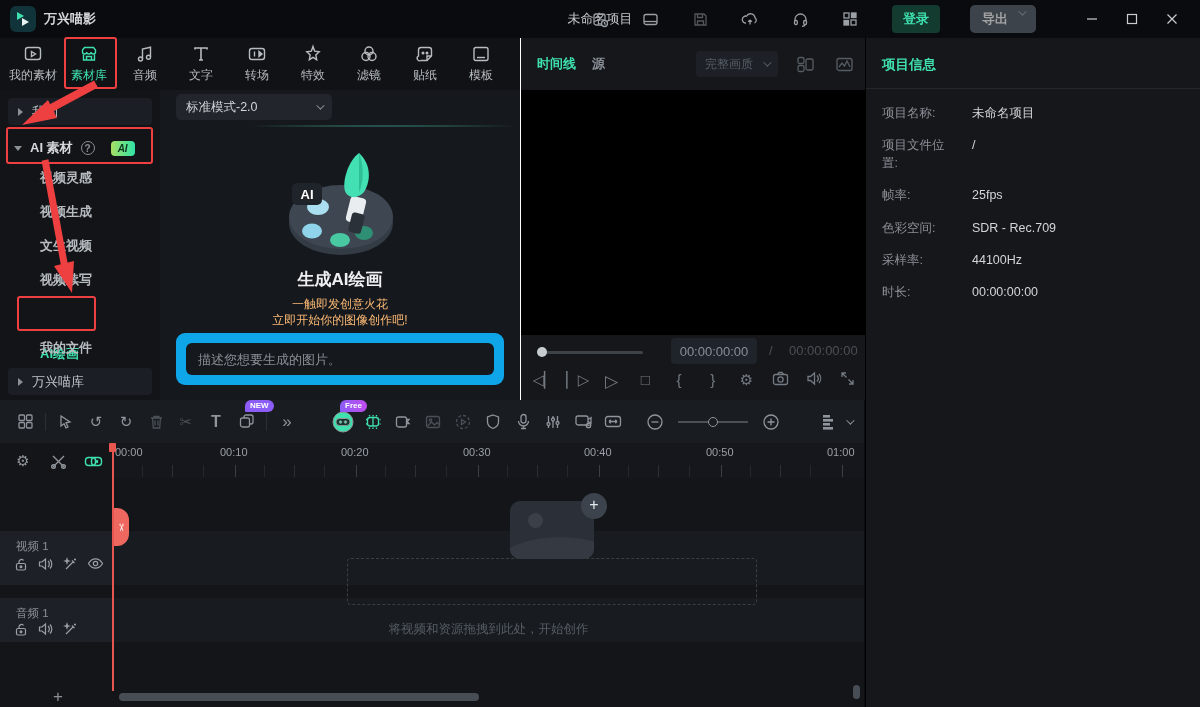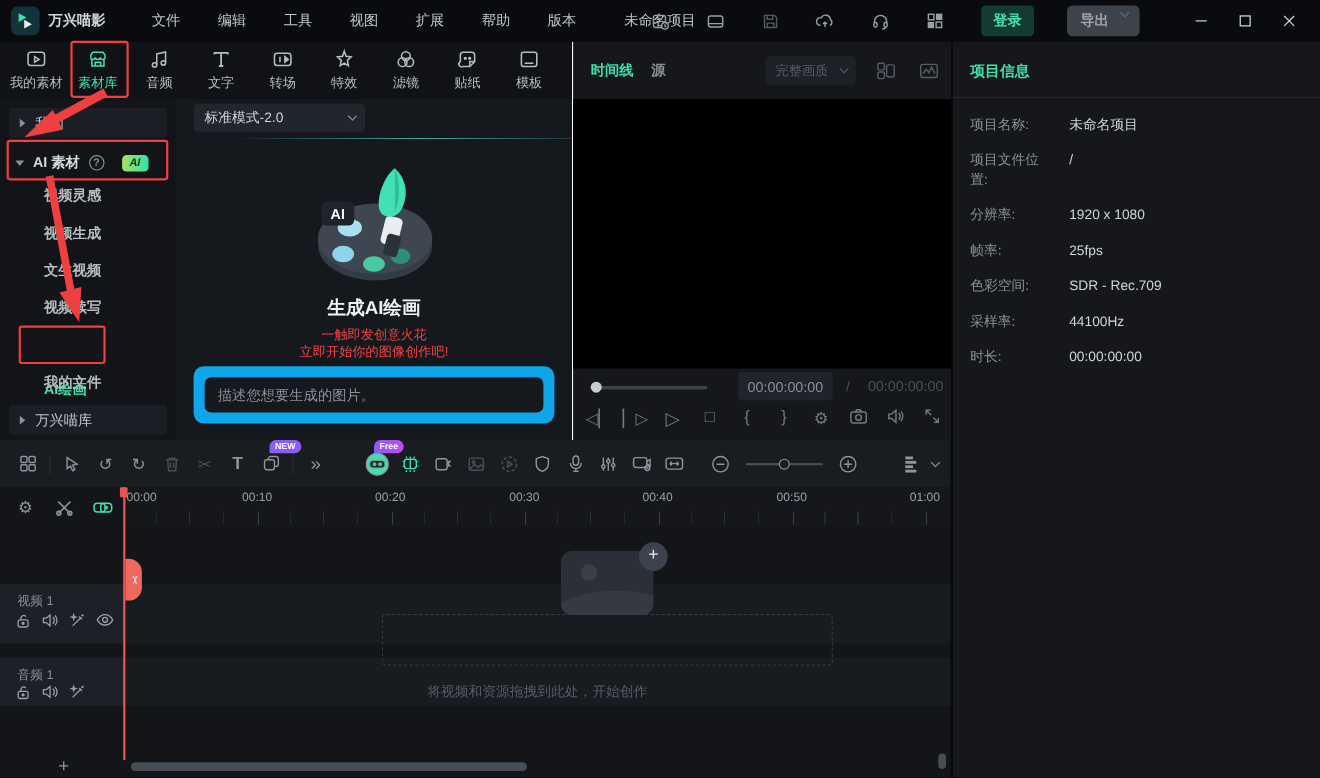--- a/index.html
+++ b/index.html
@@ -41,21 +41,21 @@
   .sb-item.active { color:#3fe0ad;margin-top:40px; }
   .ai-badge { background:linear-gradient(90deg,#a8e063,#2fe3a8); color:#09331f; font-size:10px; font-weight:bold; font-style:italic; padding:2px 7px; border-radius:4px; }
   .q-icon { width:14px; height:14px; border:1.2px solid #8b9097; border-radius:50%; color:#8b9097; font-size:10px; line-height:13px; text-align:center; font-weight:bold; }
 
   
   .ai-panel { position:absolute; left:160px; top:90px; width:360px; height:310px; background:#15181d; }
   .mode-select { position:absolute; left:16px; top:4px; width:156px; height:26px; background:#22262c; border-radius:5px; display:flex; align-items:center; justify-content:space-between; padding:0 10px; color:#d2d5d9; font-size:12.5px; }
   .glow-line { position:absolute; left:0; top:35px; width:360px; height:2px; background:radial-gradient(ellipse at 62% 50%, rgba(78,220,190,.8), rgba(78,220,190,0) 55%); }
   .palette-wrap { position:absolute; left:96px; top:55px; width:170px; height:115px; }
   .ai-title { position:absolute; left:0; top:178px; width:360px; text-align:center; color:#eef0f2; font-size:17px; font-weight:bold; }
-  .ai-sub { position:absolute; left:0; width:360px; text-align:center; color:#ef4444; font-size:12px; }
+  .ai-sub { position:absolute; left:0; width:360px; text-align:center; color:#fdba74; font-size:12px; }
   .prompt-outer { position:absolute; left:16px; top:243px; width:328px; height:52px; background:#0ea5e9; border-radius:9px; }
   .prompt-input { position:absolute; left:10px; top:10px; width:308px; height:32px; background:#15181d; border:none; border-radius:6px; color:#8b9097; font-size:13px; padding:0 12px; font-family:inherit; }
   .prompt-input::placeholder { color:#8b9097; }
 
   
   .preview { position:absolute; left:520px; top:38px; width:345px; height:362px; background:#15171b; border-left:1px solid #ffffff; }
   .pv-head { position:absolute; left:0; top:0; width:100%; height:52px; display:flex; align-items:center; }
   .pv-tab { margin-left:16px; font-weight:bold; color:#8b9097; }
   .pv-tab.active { color:#3fe0ad; }
   .quality { position:absolute; left:175px; top:13px; width:82px; height:26px; background:#1d2127; border-radius:4px; display:flex; align-items:center; justify-content:space-between; padding:0 9px; color:#565d64; font-size:12px; }
@@ -132,29 +132,20 @@
 <div id="app">
 
   <div class="titlebar">
     <div class="logo">
       <svg width="18" height="18" viewBox="0 0 18 18">
           <path d="M3 2 L10 6 L3 10 Z" fill="#3fe0ad"></path>
           <path d="M8 8 L15 12 L8 16 Z" fill="#e8f4ef"></path>
         </svg>
     </div>
     <span class="appname">万兴喵影</span>
-    <div class="menus">
-      <span class="menu-item">文件</span>
-      <span class="menu-item">编辑</span>
-      <span class="menu-item">工具</span>
-      <span class="menu-item">视图</span>
-      <span class="menu-item">扩展</span>
-      <span class="menu-item">帮助</span>
-      <span class="menu-item">版本</span>
-    </div>
     <div class="proj-title">未命名项目</div>
     <div class="tb-right">
       <span class="tb-icon">
           <svg width="17" height="17" viewBox="0 0 17 17" fill="none" stroke-width="1.3">
             <rect x="2" y="3" width="11" height="11" rx="2"></rect>
             <path d="M5 6.5h5M5 9h3"></path>
             <circle cx="12.5" cy="12.5" r="3" fill="#0a0b0e"></circle>
             <path d="M12.5 11v1.7l1.2.7"></path>
           </svg>
         </span>
@@ -398,24 +389,20 @@
     <div class="rp-rows">
       <div class="rp-row">
           <span class="rp-label">项目名称:</span>
           <span class="rp-value">未命名项目</span>
         </div>
       <div class="rp-row">
           <span class="rp-label">项目文件位置:</span>
           <span class="rp-value">/</span>
         </div>
       <div class="rp-row">
-          <span class="rp-label">分辨率:</span>
-          <span class="rp-value">1920 x 1080</span>
-        </div>
-      <div class="rp-row">
           <span class="rp-label">帧率:</span>
           <span class="rp-value">25fps</span>
         </div>
       <div class="rp-row">
           <span class="rp-label">色彩空间:</span>
           <span class="rp-value">SDR - Rec.709</span>
         </div>
       <div class="rp-row">
           <span class="rp-label">采样率:</span>
           <span class="rp-value">44100Hz</span>

